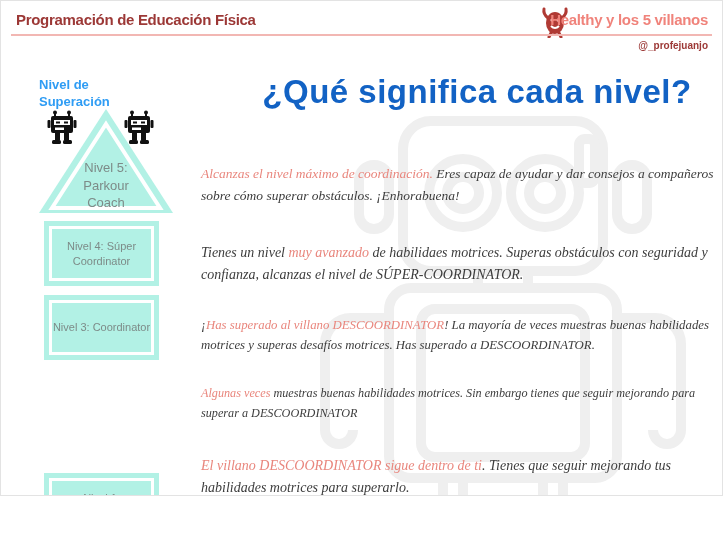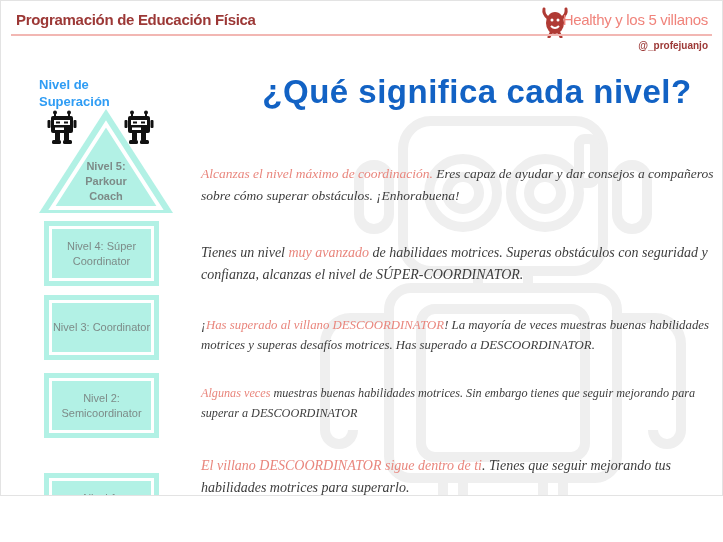--- a/index.html
+++ b/index.html
@@ -8,36 +8,36 @@
     overflow:hidden;font-family:"Liberation Sans",sans-serif;
     border:1px solid #e3e3e3;box-sizing:border-box;
     --header-red:#9c3836;--brand-coral:#f0837b;--divider-pink:#f2b7b3;
     --title-blue:#1262c4;--sidebar-blue:#2e9cf4;--aqua:#b2f1e5;
     --level-gray:#7d8b88;--salmon:#e9867d;--body-dark:#3d3d3d;
     --watermark:#efefef;
   }
   
   .hdr-title{position:absolute;left:15px;top:10px;font-size:15px;font-weight:bold;
     letter-spacing:-0.3px;color:var(--header-red);}
-  .brand{position:absolute;right:14px;top:10px;font-size:15px;font-weight:normal;
+  .brand{position:absolute;right:14px;top:10px;font-size:15px;font-weight:bold;
     letter-spacing:-0.3px;color:var(--brand-coral);}
   .mascot{position:absolute;right:152px;top:5px;width:30px;height:32px;}
   .divider{position:absolute;left:10px;right:10px;top:33px;height:2px;background:var(--divider-pink);}
   .handle{position:absolute;right:14px;top:39px;font-size:10px;font-weight:bold;color:var(--header-red);}
   
   .watermark{position:absolute;left:292px;top:112px;width:420px;height:430px;}
   
   .sb-title{position:absolute;left:38px;top:76px;width:134px;text-align:left;
     font-size:13px;font-weight:bold;color:var(--sidebar-blue);line-height:1.3;}
   .robot{position:absolute;width:30px;height:38px;}
   .robot.left{left:46px;top:109px;}
   .robot.right{left:123px;top:109px;}
   .pyramid{position:absolute;left:38px;top:108px;width:134px;height:104px;}
   .pyramid-label{position:absolute;left:38px;top:158px;width:134px;text-align:center;
-    font-size:11px;color:var(--level-gray);line-height:1.35;font-weight:bold;}
+    font-size:13px;color:var(--level-gray);line-height:1.35;}
   .level-box{position:absolute;left:43px;width:115px;height:65px;background:var(--aqua);}
   .level-box .inner{position:absolute;top:5px;left:5px;right:5px;bottom:5px;
     border:3px solid #fff;display:flex;flex-direction:column;justify-content:center;
     align-items:center;text-align:left;color:var(--level-gray);font-size:11px;line-height:1.35;}
   .lb4{top:220px;} .lb3{top:294px;} .lb2{top:372px;} .lb1{top:472px;}
   .lvl-dark{color:#3c4543;}
   
   .main-title{position:absolute;left:216px;top:72px;width:520px;text-align:center;
     font-size:33px;font-weight:bold;letter-spacing:0.5px;color:var(--title-blue);}
   .para{position:absolute;left:200px;width:516px;font-family:"Liberation Serif",serif;
@@ -150,26 +150,20 @@
       <span>Nivel 4: Súper</span>
       <span>Coordinator</span>
     </div>
   </div>
   <div class="level-box lb3">
     <div class="inner">
       <span>Nivel 3: Coordinator</span>
       <span></span>
     </div>
   </div>
-  <div class="level-box lb2">
-    <div class="inner">
-      <span>Nivel 2:</span>
-      <span>Semicoordinator</span>
-    </div>
-  </div>
   <div class="level-box lb1">
     <div class="inner">
       <span>Nivel 1:</span>
       <span class="lvl-dark">Descoordinator</span>
     </div>
   </div>
 
   <div class="main-title">¿Qué significa cada nivel?</div>
 
   <div class="para p5"><span class="hl">Alcanzas el nivel máximo de coordinación.</span><span class="dk"> Eres capaz de ayudar y dar consejos a compañeros sobre cómo superar obstáculos. ¡Enhorabuena!</span></div>

